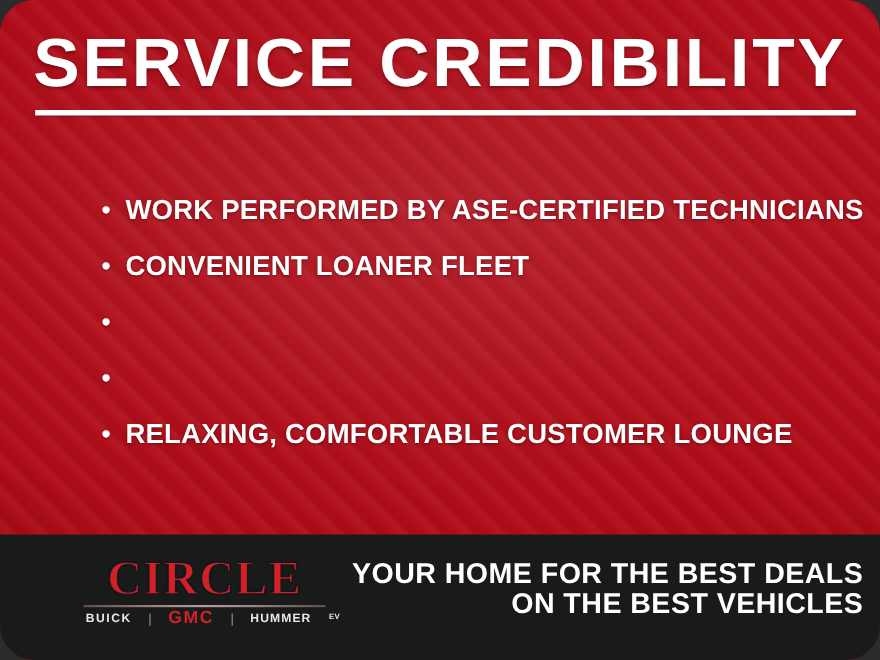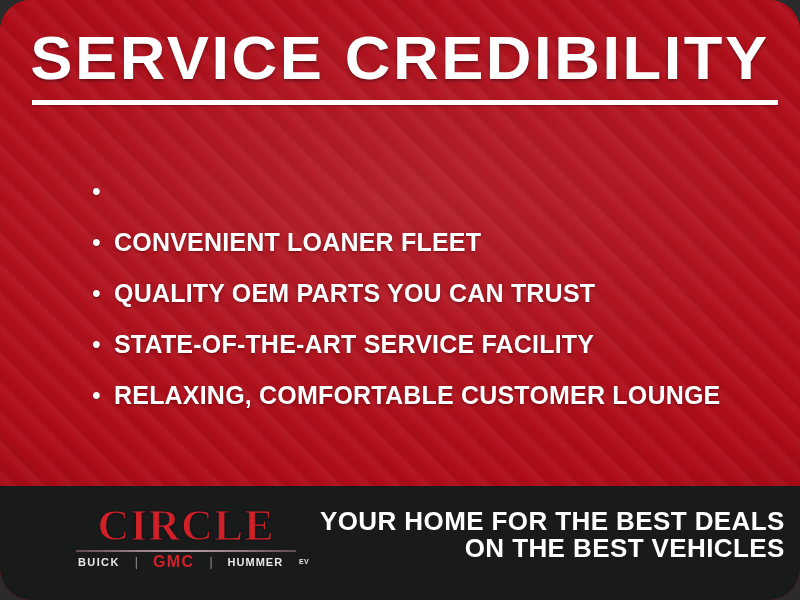--- a/index.html
+++ b/index.html
@@ -223,32 +223,31 @@
 <div class="slide">
 
   <div class="body-area"></div>
 
   <div class="title">SERVICE CREDIBILITY</div>
   <div class="title-rule"></div>
 
   <ul class="bullets">
     <li class="bullet-row">
       <span class="bullet-dot">•</span>
+      <span class="bullet-text">WORK PERFORMED BY ASE-CERTIFIED TECHNICIANS</span>
     </li>
     <li class="bullet-row">
       <span class="bullet-dot">•</span>
       <span class="bullet-text">CONVENIENT LOANER FLEET</span>
     </li>
     <li class="bullet-row">
       <span class="bullet-dot">•</span>
-      <span class="bullet-text">QUALITY OEM PARTS YOU CAN TRUST</span>
-    </li>
-    <li class="bullet-row">
-      <span class="bullet-dot">•</span>
-      <span class="bullet-text">STATE-OF-THE-ART SERVICE FACILITY</span>
+    </li>
+    <li class="bullet-row">
+      <span class="bullet-dot">•</span>
     </li>
     <li class="bullet-row">
       <span class="bullet-dot">•</span>
       <span class="bullet-text">RELAXING, COMFORTABLE CUSTOMER LOUNGE</span>
     </li>
   </ul>
 
   <div class="footer"></div>
 
   <div class="logo-block">

